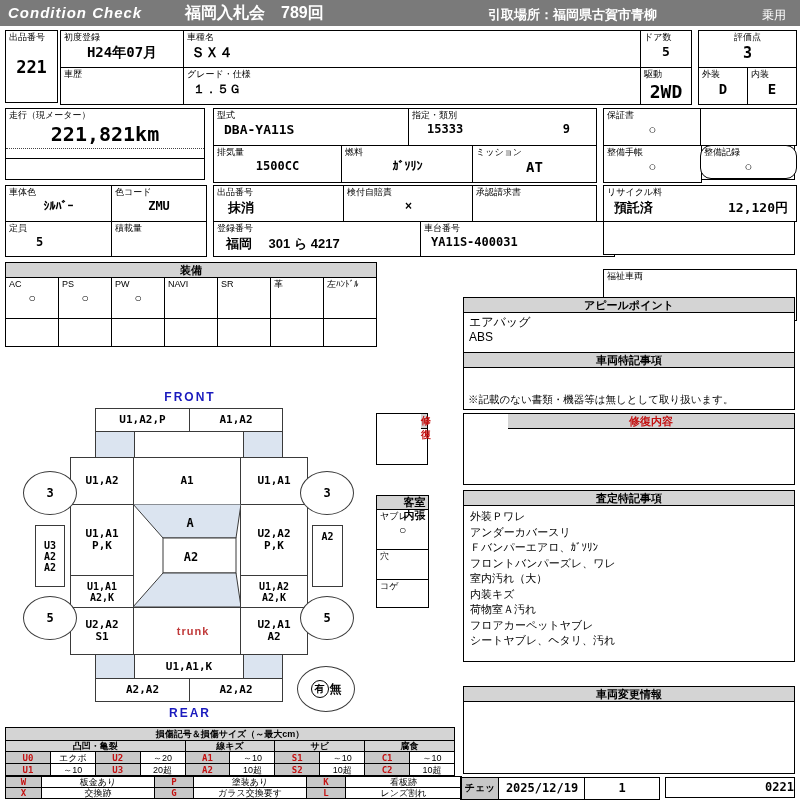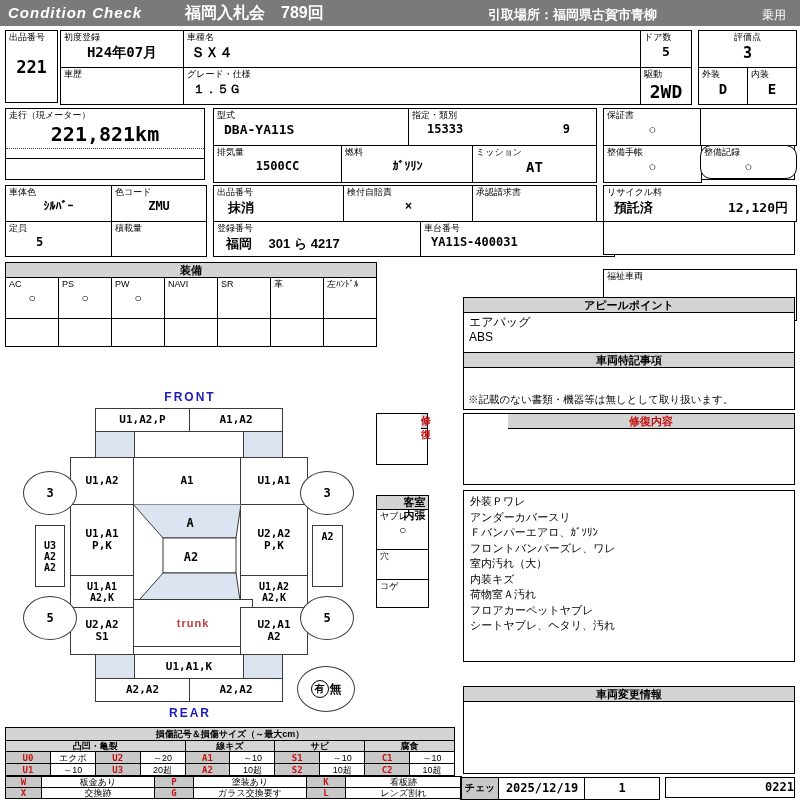--- a/index.html
+++ b/index.html
@@ -250,20 +250,21 @@
 <div class="panel" style="left:463px;top:352px;width:332px;height:58px;">
   <div class="hdrbar">車両特記事項</div>
   <div style="position:absolute;bottom:2px;left:4px;right:2px;font-size:10.5px;">※記載のない書類・機器等は無しとして取り扱います。</div>
 </div>
 
 <div class="panel" style="left:463px;top:413px;width:332px;height:72px;">
   <div class="hdrbar redtxt">修復内容</div>
 </div>
 
 <div class="panel" style="left:463px;top:490px;width:332px;height:172px;">
+  <div class="hdrbar">査定特記事項</div>
   <div style="padding:3px 6px;font-size:11px;line-height:15.5px;">
     <div>外装Ｐワレ</div>
     <div>アンダーカバースリ</div>
     <div>Ｆバンパーエアロ、ｶﾞｿﾘﾝ</div>
     <div>フロントバンパーズレ、ワレ</div>
     <div>室内汚れ（大）</div>
     <div>内装キズ</div>
     <div>荷物室Ａ汚れ</div>
     <div>フロアカーペットヤブレ</div>
     <div>シートヤブレ、ヘタリ、汚れ</div>
@@ -337,21 +338,21 @@
   </div>
   <div class="dcell" style="left:220px;top:187px;width:68px;height:33px;font-size:10px;line-height:11px;">
     <span>U1,A2</span>
     <span>A2,K</span>
   </div>
 
   <div class="dcell" style="left:50px;top:219px;width:64px;height:48px;">
     <span>U2,A2</span>
     <span>S1</span>
   </div>
-  <div class="dcell" style="left:113px;top:211px;width:120px;height:48px;align-items:center;">
+  <div class="dcell" style="left:113px;top:219px;width:120px;height:48px;align-items:center;">
     <span style="color:#c03a3a;font-family:'Liberation Sans',sans-serif;font-weight:bold;font-size:11px;letter-spacing:1px;">trunk</span>
   </div>
   <div class="dcell" style="left:220px;top:219px;width:68px;height:48px;">
     <span>U2,A1</span>
     <span>A2</span>
   </div>
 
   <div class="dcell blue" style="left:75px;top:266px;width:40px;height:25px;"></div>
   <div class="dcell" style="left:114px;top:266px;width:110px;height:25px;">U1,A1,K</div>
   <div class="dcell blue" style="left:223px;top:266px;width:40px;height:25px;"></div>

